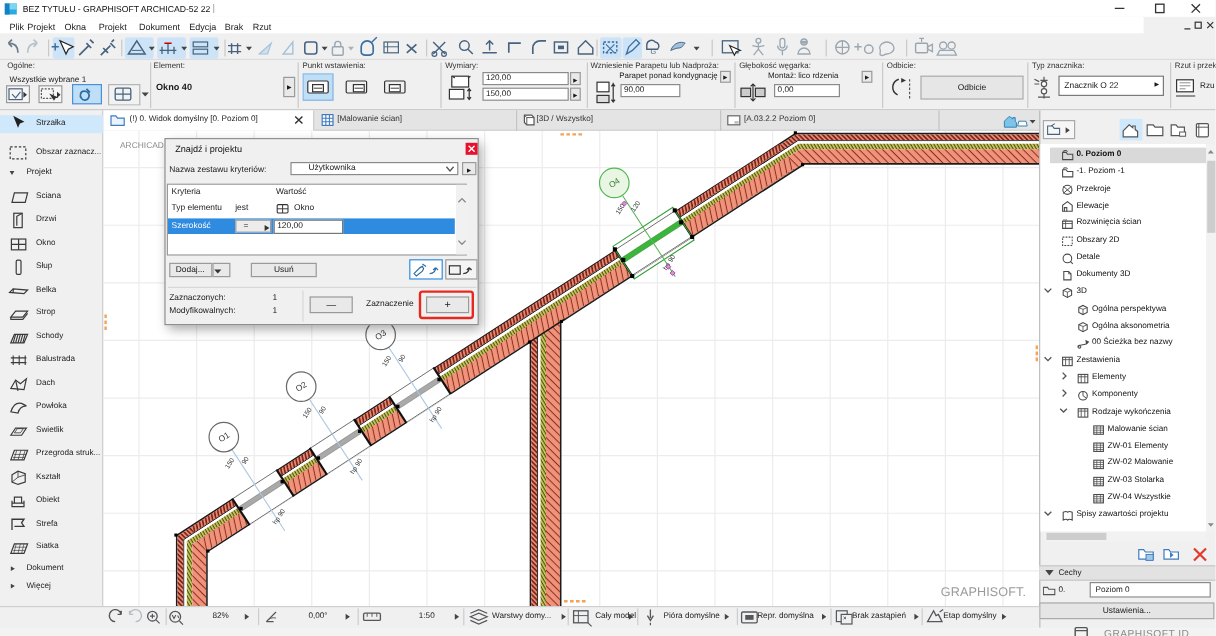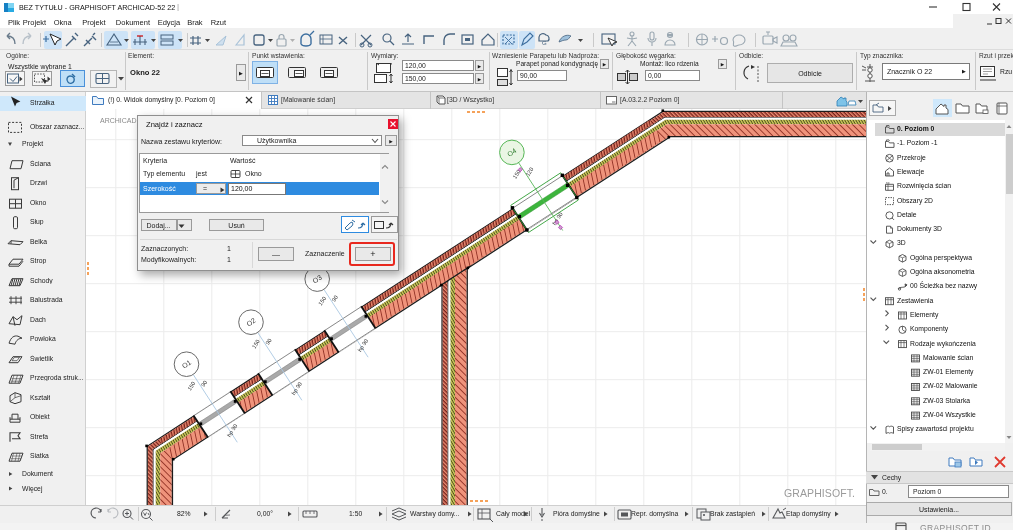--- a/index.html
+++ b/index.html
@@ -150,21 +150,21 @@
  <path d="M42.5 6.5l3 2.5-3 2.5z" fill="#333"></path>
  <rect x="55.5" y="0.5" width="24" height="16" fill="#bfdff7" stroke="#4a90d9"></rect>
  <path d="M63 12c-2-2-1-6 2-6s5 2 4 5-5 3-6 1" fill="none" stroke="#2d6da3" stroke-width="1.4"></path>
     <path d="M67 4l3 3" stroke="#2d6da3" stroke-width="1.4"></path>
  <rect x="85.5" y="0.5" width="26" height="17" fill="#f2f2f2" stroke="#b5b5b5"></rect>
  <rect x="91" y="3.5" width="13" height="10" rx="1.5" fill="none" stroke="#47637f" stroke-width="1.1"></rect>
     <path d="M97.5 3.5v10M91 8.5h13" stroke="#47637f" stroke-width="1"></path>
  <path d="M113 7l3 3.5 3-3.5z" fill="#444"></path>
 </svg>
 <div class="lbl" style="left:128px;top:52px;font-size:6.6px;color:#333">Element:</div>
-<div class="lbl" style="left:130px;top:68px;font-size:7.6px;font-weight:bold">Okno 22</div>
+<div class="lbl" style="left:130px;top:68px;font-size:7.6px;font-weight:bold">Okno 40</div>
 <div class="btn" style="left:236px;top:64px;width:10px;height:17px;line-height:17px;font-size:5px">▶</div>
 <div class="lbl" style="left:252px;top:52px;font-size:6.6px;color:#333">Punkt wstawienia:</div>
 <svg class="abs" style="left:252px;top:61px" width="112" height="24" viewBox="0 0 112 24">
  <rect x="0.5" y="0.5" width="25" height="22" fill="#bfdff7" stroke="#7fb2e5"></rect>
  <g stroke="#333" fill="#fff">
       <rect x="4.5" y="6.5" width="17" height="10" rx="1"></rect>
       <rect x="8.5" y="9.5" width="9" height="6"></rect>
       <path d="M9.5 12.5h7" stroke-width="0.8"></path>
     </g>
  <g transform="translate(32,0)" stroke="#333" fill="#f0f0f0">
@@ -727,21 +727,21 @@
     <rect x="615" y="7" width="9" height="8" fill="#f0f0f0" stroke="#55575a" stroke-width="1"></rect>
     <path d="M617 9l2 2m0-2l-2 2" stroke="#55575a" stroke-width="0.8"></path>
     <path d="M676 6.5l3.6 2.5-3.6 2.5z" fill="#444"></path>
     <rect x="682" y="2" width="1" height="14" fill="#cdcdcd"></rect>
     <path d="M687 13l5-9 2 4 2-1 3 6z" fill="none" stroke="#55575a" stroke-width="1.1"></path>
     <path d="M697 5l3-2" stroke="#55575a"></path>
     <path d="M749 6.5l3.6 2.5-3.6 2.5z" fill="#444"></path>
   </svg>
 
 <div class="abs" style="left:137px;top:115px;width:262px;height:156px;background:#f0f0f0;border:1px solid #8f8f8f;box-shadow:3px 4px 9px rgba(0,0,0,0.35)">
- <div class="lbl" style="left:8px;top:4px;font-size:7.6px;color:#111">Znajdź i zaznacz</div>
+ <div class="lbl" style="left:8px;top:4px;font-size:7.6px;color:#111">Znajdź i projektu</div>
  <div class="abs" style="left:250px;top:2.5px;width:9.5px;height:10.5px;background:#e8112d"></div>
  <svg class="abs" style="left:252px;top:5px" width="6" height="6" viewBox="0 0 6 6">
       <path d="M0.5 0.5l5 5M5.5 0.5l-5 5" stroke="#fff" stroke-width="1.1"></path>
     </svg>
  <div class="lbl" style="left:3px;top:22px;font-size:7px">Nazwa zestawu kryteriów:</div>
  <div class="fld" style="left:104px;top:19px;width:140px;height:11px;font-size:7px;padding-left:14px">Użytkownika</div>
  <svg class="abs" style="left:233px;top:22px" width="8" height="6" viewBox="0 0 8 6">
       <path d="M1 1l3 3.5L7 1" fill="none" stroke="#555" stroke-width="1.1"></path>
     </svg>
  <div class="btn" style="left:247px;top:19px;width:12px;height:11px;line-height:11px;font-size:4.5px">▶</div>

